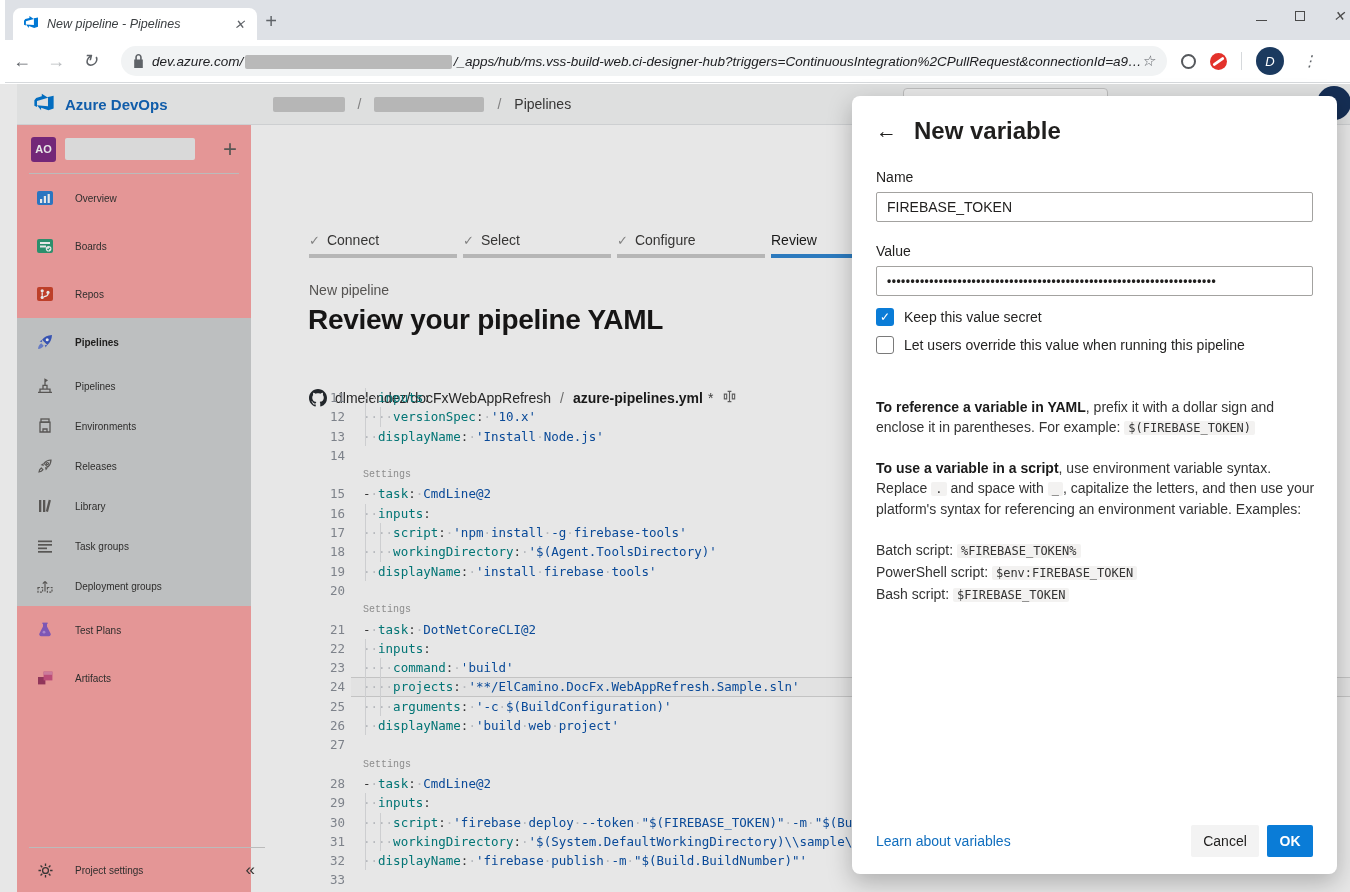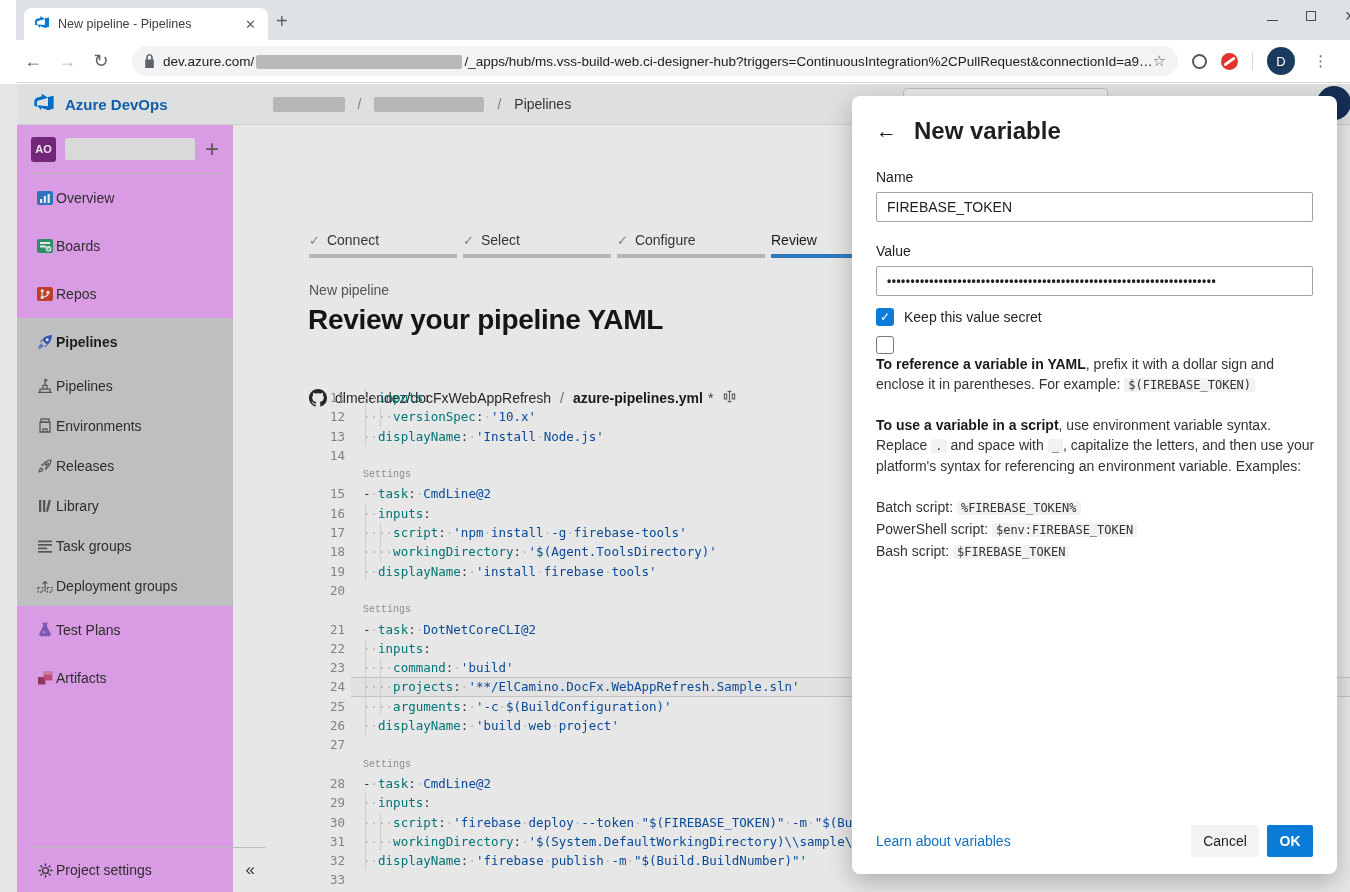--- a/index.html
+++ b/index.html
@@ -1,19 +1,19 @@
 <!DOCTYPE html>
 <html><head>
 <meta charset="utf-8">
 <style>
   * { margin:0; padding:0; box-sizing:border-box; }
   html,body { width:1350px; height:892px; overflow:hidden; font-family:"Liberation Sans", sans-serif; background:#fff; }
 
   
-  #chrome { position:absolute; left:16px; top:0; width:1214px; height:84px; }
+  #chrome { position:absolute; left:5px; top:0; width:1214px; height:84px;font-style:italic; }
   #tabstrip { position:absolute; left:0; top:0; width:1350px; height:40px; background:#dee1e6; }
   #tab { position:absolute; left:8px; top:8px; width:244px; height:32px; background:#fff; border-radius:8px 8px 0 0; display:flex; align-items:center; padding:0 8px 0 10px; }
   #tab-title { font-size:12.5px; color:#3c4043; white-space:nowrap; overflow:hidden; flex:1; margin-left:8px; }
   #tab-close { font-size:13px; color:#5f6368; padding:0 4px; }
   #newtab { position:absolute; left:260px; top:12px; font-size:20px; color:#5f6368; line-height:18px; }
   #win-controls { position:absolute; right:10px; top:6px; display:flex; gap:28px; align-items:center; height:20px; }
   #win-min { width:11px; border-top:1.6px solid #4a4a4a; margin-top:8px; }
   #win-max { width:10px; height:10px; border:1.4px solid #4a4a4a; }
   #win-close { font-size:14px; color:#4a4a4a; }
 
@@ -40,32 +40,32 @@
   #brand-name { color:#1166bb; font-size:15px; font-weight:bold; }
   .crumb-redact { width:72px; height:15px; background:#c9c9c9; border-radius:2px; }
   .crumb-redact.wide { width:110px; }
   .crumb-slash { color:#8d8d8d; font-size:14px; margin:0 13px; }
   #breadcrumb { display:flex; align-items:center; margin-left:105px; }
   #crumb-current { font-size:14px; color:#3b3a39; }
   #hdr-search { position:absolute; left:886px; top:4px; width:205px; height:30px; background:#fff; border:1px solid #d0d0d0; border-radius:4px; }
   #hdr-avatar { position:absolute; left:1300px; top:2px; width:34px; height:34px; border-radius:50%; background:#16325c; }
 
   
-  #sidebar { position:absolute; left:0; top:41px; width:216px; height:767px; background:#f0abfc; }
+  #sidebar { position:absolute; left:0; top:41px; width:234px; height:767px; background:#fca5a5; }
   #org-row { height:48px; display:flex; align-items:center; padding:0 14px; }
   #org-avatar { width:25px; height:25px; border-radius:3px; background:#7e2a84; color:#fff; font-size:11px; font-weight:bold; display:flex; align-items:center; justify-content:center; }
   #org-redact { width:130px; height:22px; background:#f0f0f0; border-radius:2px; margin-left:9px; }
   #org-add { margin-left:auto; font-size:24px; font-weight:300; color:#605e5c; }
   .side-divider { height:1px; background:#cfcfcf; margin:0 12px; }
   .side-item { display:flex; align-items:center; padding-left:18px; }
   .side-item.main { height:48px; }
   .side-item.sub { height:40px; }
   .side-item.in-group { background:#d1d3d4; }
   .side-icon { width:20px; height:20px; flex:0 0 20px; display:flex; align-items:center; justify-content:center; }
-  .side-label { margin-left:1px; font-size:14px; color:#323130; }
+  .side-label { margin-left:20px; font-size:10px; color:#323130; }
   .side-item.selected .side-label { font-weight:bold; color:#201f1e; }
   #side-footer { position:absolute; left:0; bottom:0; width:260px; }
   #project-settings { height:44px; display:flex; align-items:center; padding-left:18px; }
   #collapse-icon { margin-left:auto; margin-right:22px; font-size:17px; color:#3b3a39; }
 
   
   #main { position:absolute; left:260px; top:41px; width:1090px; height:767px; background:#fff; overflow:hidden; }
   #wizard { position:absolute; left:32px; top:104px; display:flex; }
   .step { width:148px; margin-right:6px; }
   .step-label { font-size:14px; color:#3b3a39; height:22px; display:flex; align-items:center; gap:7px; }
@@ -109,21 +109,21 @@
   #panel-title { font-size:24px; font-weight:600; color:#201f1e; }
   .field-label { font-size:14px; color:#201f1e; margin-top:21px; margin-bottom:7px; }
   .txt-input { width:437px; height:30px; border:1px solid #a3a2a0; border-radius:2px; font-family:"Liberation Sans", sans-serif; font-size:14px; color:#201f1e; padding:12px 10px; background:#fff; outline:none; }
   #value-input { font-size:12px; font-weight:bold; letter-spacing:0.5px; white-space:nowrap; overflow:hidden; }
   .cb-row { display:flex; align-items:center; gap:10px; margin-top:12px; }
   .cb { width:18px; height:18px; border-radius:3px; flex:0 0 18px; }
   .cb.checked { background:#0a7cd7; color:#fff; font-size:12px; display:flex; align-items:center; justify-content:center; }
   .cb.unchecked { background:#fff; border:1px solid #7a7a7a; }
   .cb-label { font-size:14px; color:#252423; }
   .help-p { width:440px; font-size:14px; color:#333; line-height:20px; }
-  #help1 { }
+  #help1 { margin-top:43px; }
   #help2 { margin-top:20px; }
   .help-p b { color:#1a1a1a; }
   .code-chip { font-family:"DejaVu Sans Mono", monospace; font-size:12px; background:#f3f2f1; color:#333; padding:0 4px; border-radius:2px; }
   #examples { margin-top:21px; }
   .ex-line { font-size:14px; color:#333; line-height:21px; }
   #panel-footer { position:absolute; left:24px; right:24px; bottom:17px; display:flex; align-items:center; }
   #learn-link { font-size:14px; color:#106ebe; text-decoration:none; }
   #footer-btns { margin-left:auto; display:flex; gap:8px; }
   .btn { height:32px; font-size:14px; display:flex; align-items:center; justify-content:center; border-radius:2px; }
   #cancel-btn { width:68px; background:#f3f3f3; color:#201f1e; }
@@ -510,20 +510,21 @@
   <div class="field-label">Name</div>
   <input class="txt-input" id="name-input" value="FIREBASE_TOKEN" style="">
   <div class="field-label">Value</div>
   <input class="txt-input" id="value-input" value="••••••••••••••••••••••••••••••••••••••••••••••••••••••••••••••••••••••" style="">
   <div class="cb-row">
     <span class="cb checked">✓</span>
     <span class="cb-label">Keep this value secret</span>
   </div>
   <div class="cb-row" style="margin-top:10px;">
     <span class="cb unchecked"></span>
+    <span class="cb-label">Let users override this value when running this pipeline</span>
   </div>
   <div class="help-p" id="help1"><b>To reference a variable in YAML</b><span>, prefix it with a dollar sign and enclose it in parentheses. For example: </span><span class="code-chip">$(FIREBASE_TOKEN)</span></div>
   <div class="help-p" id="help2"><b>To use a variable in a script</b><span>, use environment variable syntax. Replace </span><span class="code-chip">.</span><span> and space with </span><span class="code-chip">_</span><span>, capitalize the letters, and then use your platform's syntax for referencing an environment variable. Examples:</span></div>
   <div id="examples">
       <div class="ex-line"><span>Batch script: </span><span class="code-chip">%FIREBASE_TOKEN%</span></div>
       <div class="ex-line"><span>PowerShell script: </span><span class="code-chip">$env:FIREBASE_TOKEN</span></div>
       <div class="ex-line"><span>Bash script: </span><span class="code-chip">$FIREBASE_TOKEN</span></div>
     </div>
   <div id="panel-footer">
     <a id="learn-link" href="#">Learn about variables</a>

